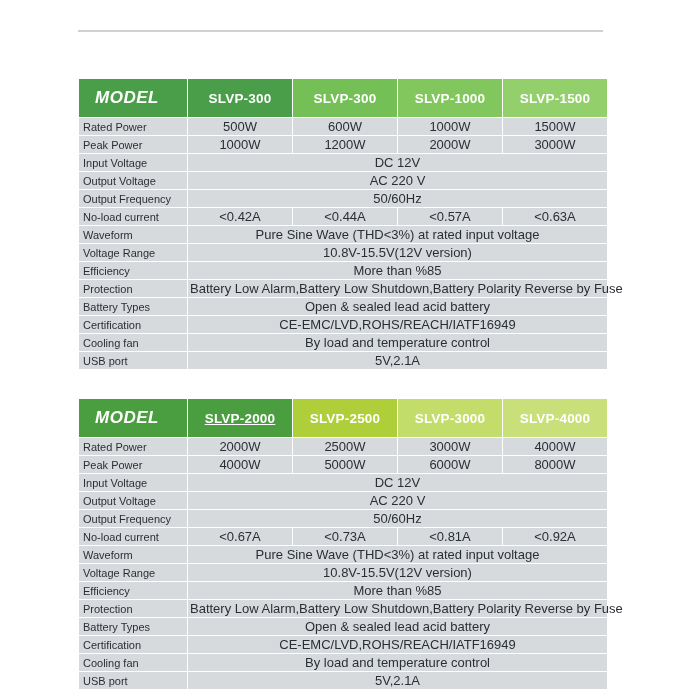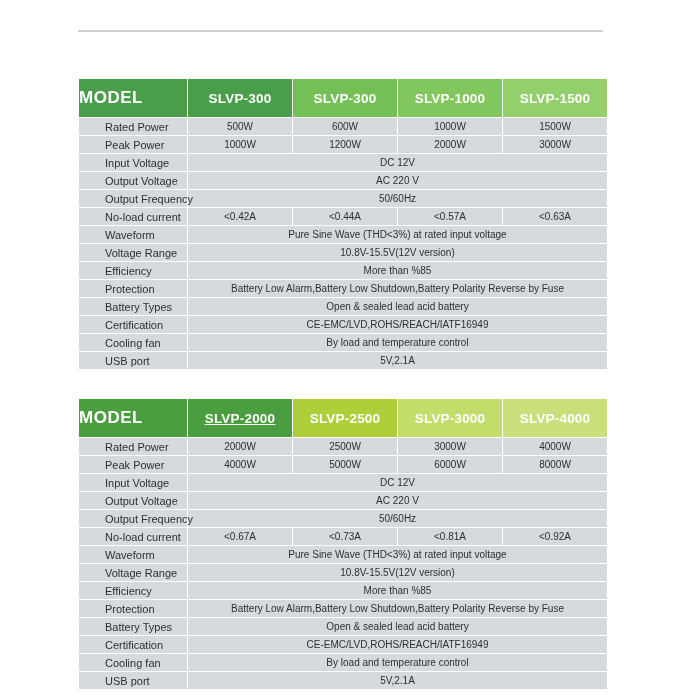--- a/index.html
+++ b/index.html
@@ -65,40 +65,41 @@
     text-align: center;
     vertical-align: middle;
     font-size: 13.5px;
     padding: 0 2px;
     letter-spacing: 0.2px;
     white-space: nowrap;
   }
   .hdr-model {
     font-size: 17px;
     text-align: left;
-    padding-left: 0;
+    padding-left: 16px;
     letter-spacing: 0.5px;
+    font-style: italic;
   }
 
   
   .lbl-cell {
     background: #d7dadd;
     color: #2a2f36;
     font-size: 11px;
     height: 17px;
-    padding: 0 0 0 26px;
+    padding: 0 0 0 4px;
     text-align: left;
     vertical-align: middle;
     white-space: nowrap;
     margin-left: 20px;
   }
   .val-cell {
     background: #d7dadd;
     color: #2a2f36;
-    font-size: 10px;
+    font-size: 13px;
     height: 17px;
     text-align: center;
     vertical-align: middle;
     white-space: nowrap;
     padding: 0 2px;
   }
 </style>
 </head>
 <body>
 

